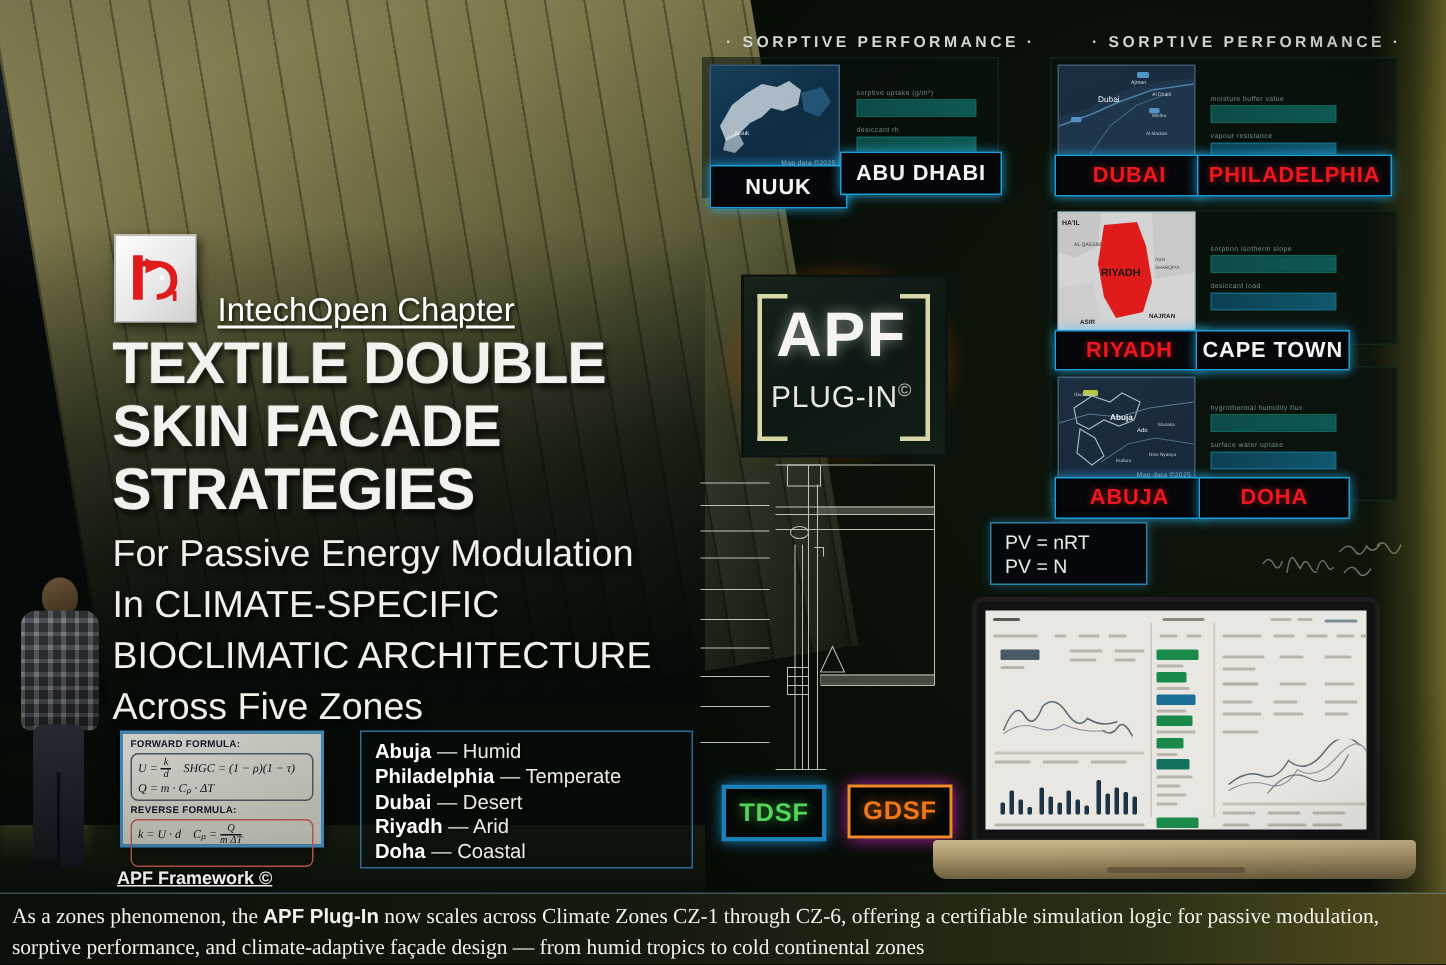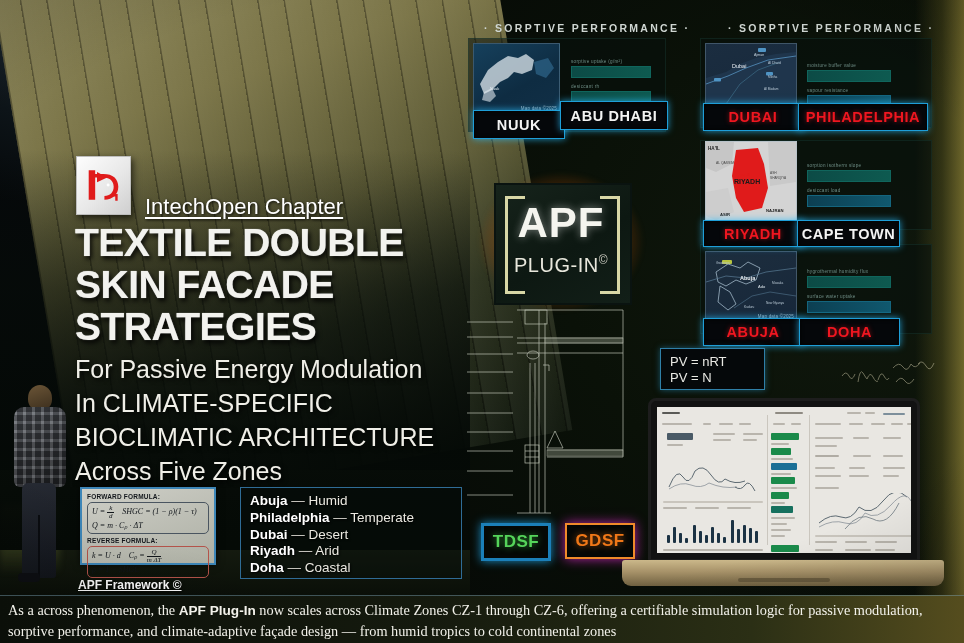--- a/index.html
+++ b/index.html
@@ -518,16 +518,16 @@
         <div class="dash-line" style="left:218px;top:142px;width:20px;"></div>
       </div>
     </div>
     <div class="lt-base"></div>
     <div class="lt-trackpad"></div>
   </div>
 
   <div class="vignette"></div>
 
   <div class="caption">
-    <p><span>As a across phenomenon, the </span><b>APF Plug-In</b><span> now scales across Climate Zones CZ-1 through CZ-6, offering a certifiable simulation logic for passive modulation, sorptive performance, and climate-adaptive façade design — from humid tropics to cold continental zones</span></p>
+    <p><span>As a zones phenomenon, the </span><b>APF Plug-In</b><span> now scales across Climate Zones CZ-1 through CZ-6, offering a certifiable simulation logic for passive modulation, sorptive performance, and climate-adaptive façade design — from humid tropics to cold continental zones</span></p>
   </div>
 
 </div>
 
 </body></html>

